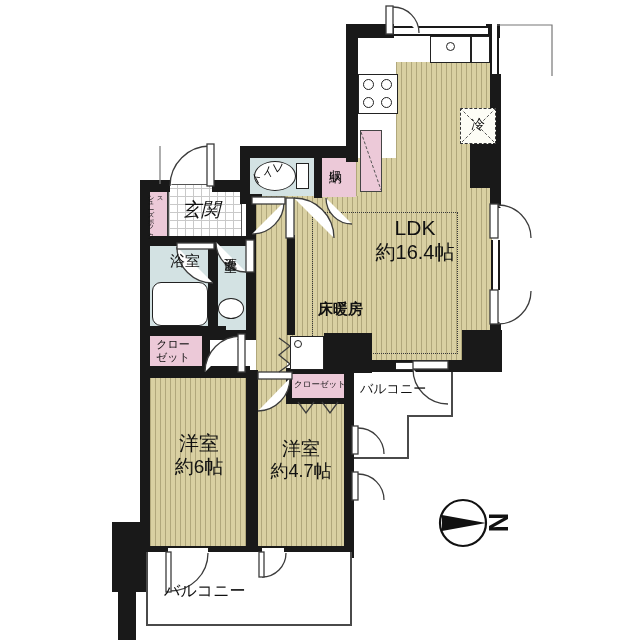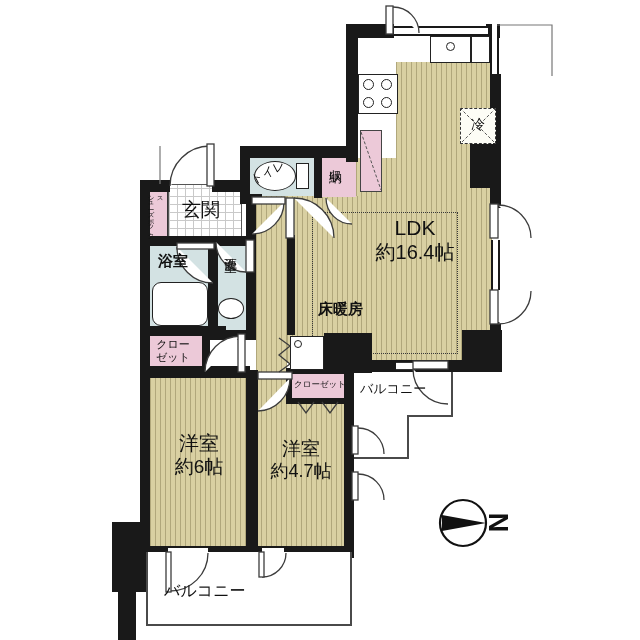--- a/index.html
+++ b/index.html
@@ -179,23 +179,23 @@
   </svg>
 
   <div class="lbl" style="left:355px;top:216px;width:120px;text-align:center;font-size:21px;">
     <span style="position:static;">LDK</span><br>
     <span style="position:static;font-size:20px;">約16.4帖</span>
   </div>
   <div class="lbl" style="left:318px;top:300px;font-size:15px;font-weight:bold;">床暖房</div>
   <div class="lbl" style="left:471px;top:116px;font-size:14px;">冷</div>
   <div class="lbl vert" style="left:327px;top:159px;font-size:13px;">収納</div>
   <div class="lbl" style="left:250px;top:166px;font-size:12px;transform:rotate(-28deg);">トイレ</div>
-  <div class="lbl" style="left:182px;top:199px;font-size:19px;">玄関</div>
+  <div class="lbl" style="left:182px;top:199px;font-size:19px;font-style:italic;">玄関</div>
   <div class="lbl" style="left:147px;top:191px;width:21px;height:46px;font-size:6.5px;writing-mode:vertical-lr;letter-spacing:0;line-height:1.4;white-space:normal;">シューズボックス</div>
-  <div class="lbl" style="left:158px;top:252px;font-size:15px;font-weight:bold;">浴室</div>
+  <div class="lbl" style="left:170px;top:252px;font-size:15px;">浴室</div>
   <div class="lbl vert" style="left:223px;top:248px;font-size:12.5px;letter-spacing:1px;">洗面室</div>
   <div class="lbl" style="left:152px;top:338px;width:42px;font-size:11px;white-space:normal;text-align:center;">クローゼット</div>
   <div class="lbl" style="left:294px;top:380px;width:50px;text-align:center;font-size:8.5px;">クローゼット</div>
   <div class="lbl" style="left:156px;top:432px;width:86px;text-align:center;font-size:20px;">
     <span style="position:static;">洋室</span><br>
     <span style="position:static;font-size:19px;">約6帖</span>
   </div>
   <div class="lbl" style="left:258px;top:438px;width:86px;text-align:center;font-size:19px;">
     <span style="position:static;">洋室</span><br>
     <span style="position:static;font-size:18px;">約4.7帖</span>

